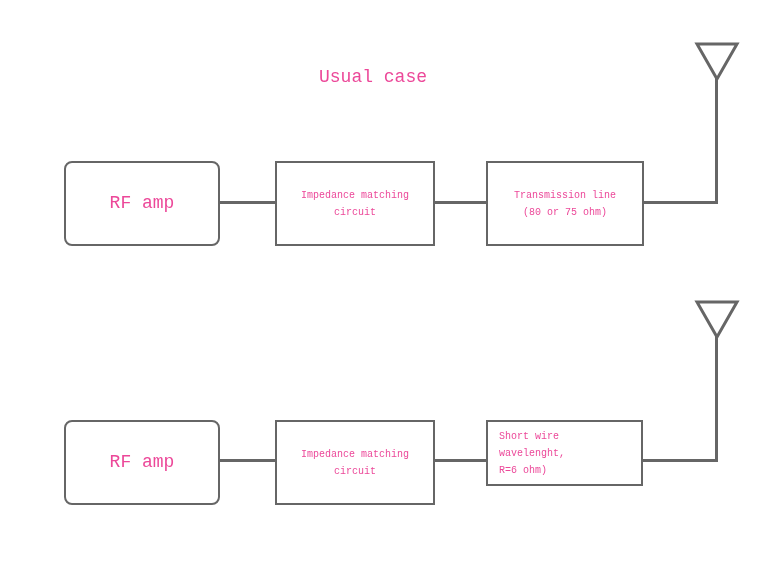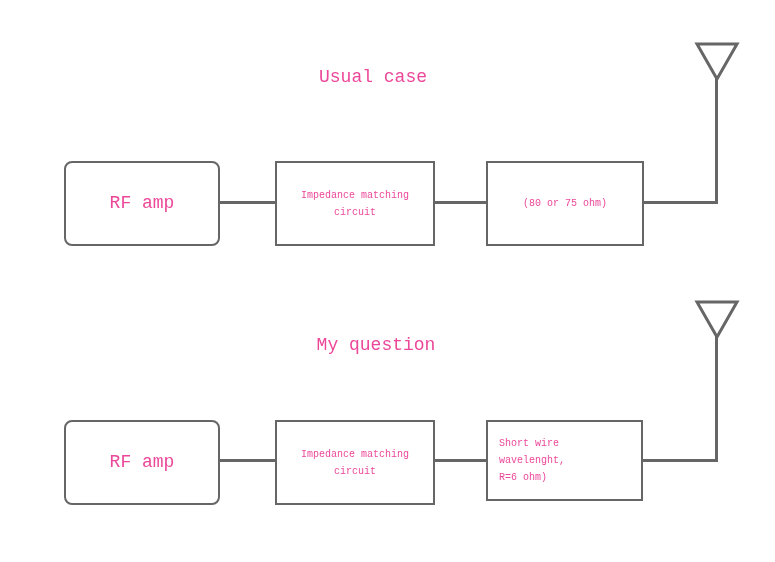--- a/index.html
+++ b/index.html
@@ -60,44 +60,44 @@
   <div class="box rf" style="left:64px; top:161px; width:156px; height:85px;">
     <div>RF amp</div>
   </div>
 
   <div class="box" style="left:275px; top:161px; width:160px; height:85px;">
     <div>Impedance matching</div>
     <div>circuit</div>
   </div>
 
   <div class="box" style="left:486px; top:161px; width:158px; height:85px;">
+    <div>Transmission line</div>
     <div>(80 or 75 ohm)</div>
   </div>
 
   <div class="wire" style="left:219px; top:201px; width:57px; height:3px;"></div>
   <div class="wire" style="left:434px; top:201px; width:53px; height:3px;"></div>
   <div class="wire" style="left:643px; top:201px; width:75px; height:3px;"></div>
   <div class="wire" style="left:715px; top:78px; width:3px; height:126px;"></div>
 
   <svg class="antenna" style="left:694px; top:42px;" viewBox="0 0 46 40">
     <polygon points="3,2 43,2 23,37" fill="#ffffff" stroke="#666666" stroke-width="3"></polygon>
   </svg>
 
-  <div class="title" style="left:276px; top:334px;">My question</div>
 
   <div class="box rf" style="left:64px; top:420px; width:156px; height:85px;">
     <div>RF amp</div>
   </div>
 
   <div class="box" style="left:275px; top:420px; width:160px; height:85px;">
     <div>Impedance matching</div>
     <div>circuit</div>
   </div>
 
-  <div class="box left-align" style="left:486px; top:420px; width:157px; height:81px;">
+  <div class="box left-align" style="left:486px; top:420px; width:157px; height:66px;">
     <div>Short wire</div>
     <div>wavelenght,</div>
     <div>R=6 ohm)</div>
   </div>
 
   <div class="wire" style="left:219px; top:459px; width:57px; height:3px;"></div>
   <div class="wire" style="left:434px; top:459px; width:53px; height:3px;"></div>
   <div class="wire" style="left:642px; top:459px; width:76px; height:3px;"></div>
   <div class="wire" style="left:715px; top:336px; width:3px; height:126px;"></div>
 

